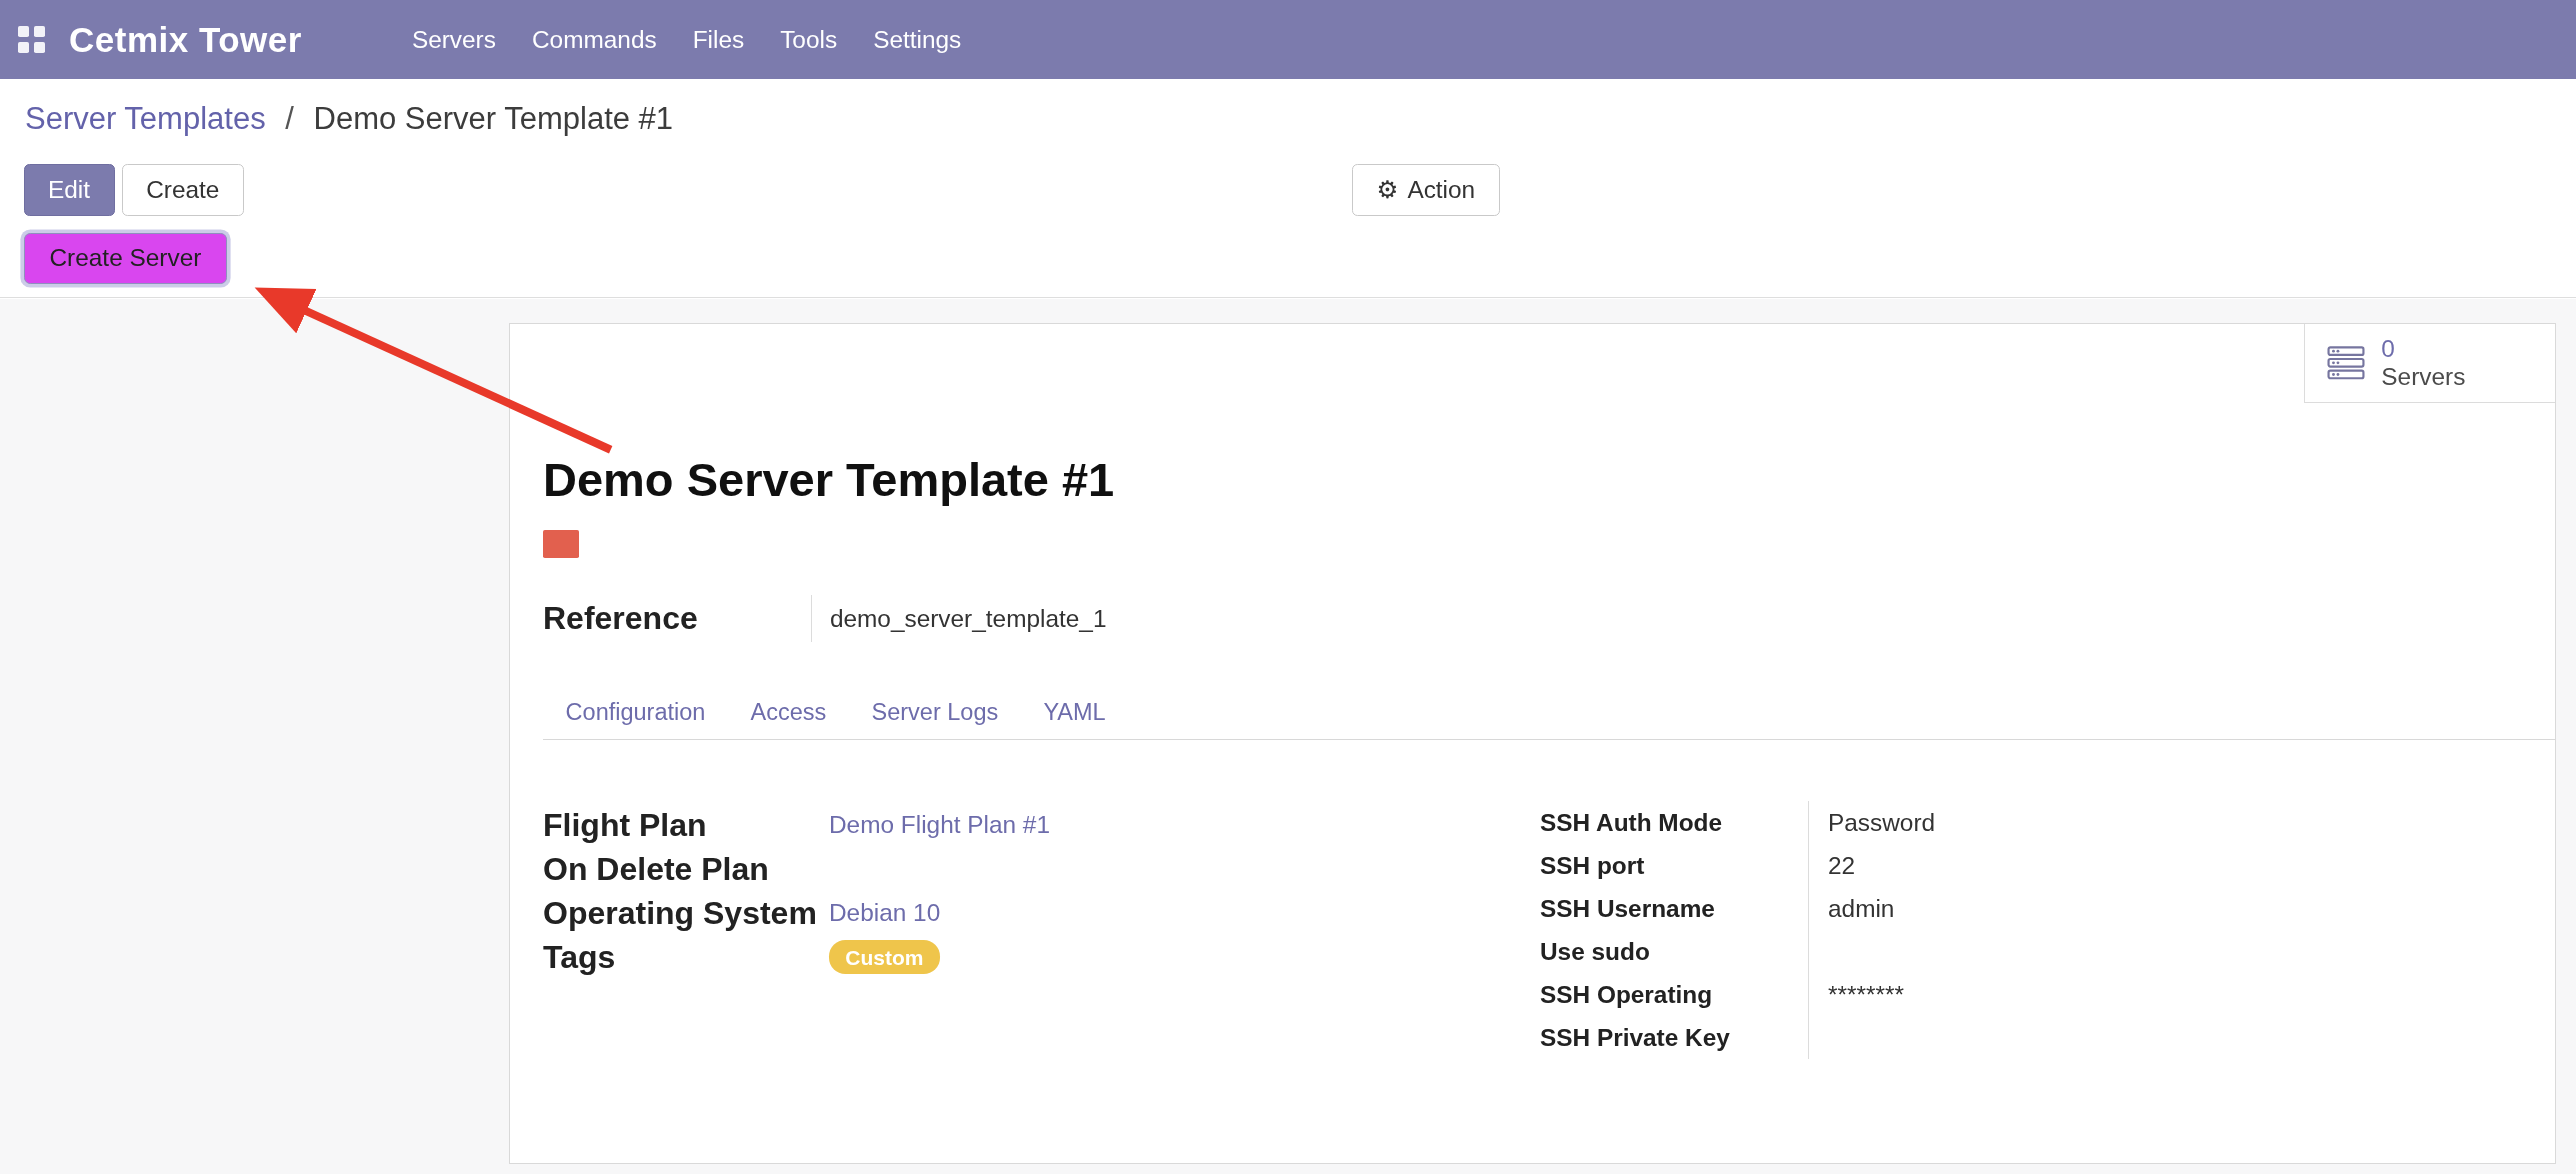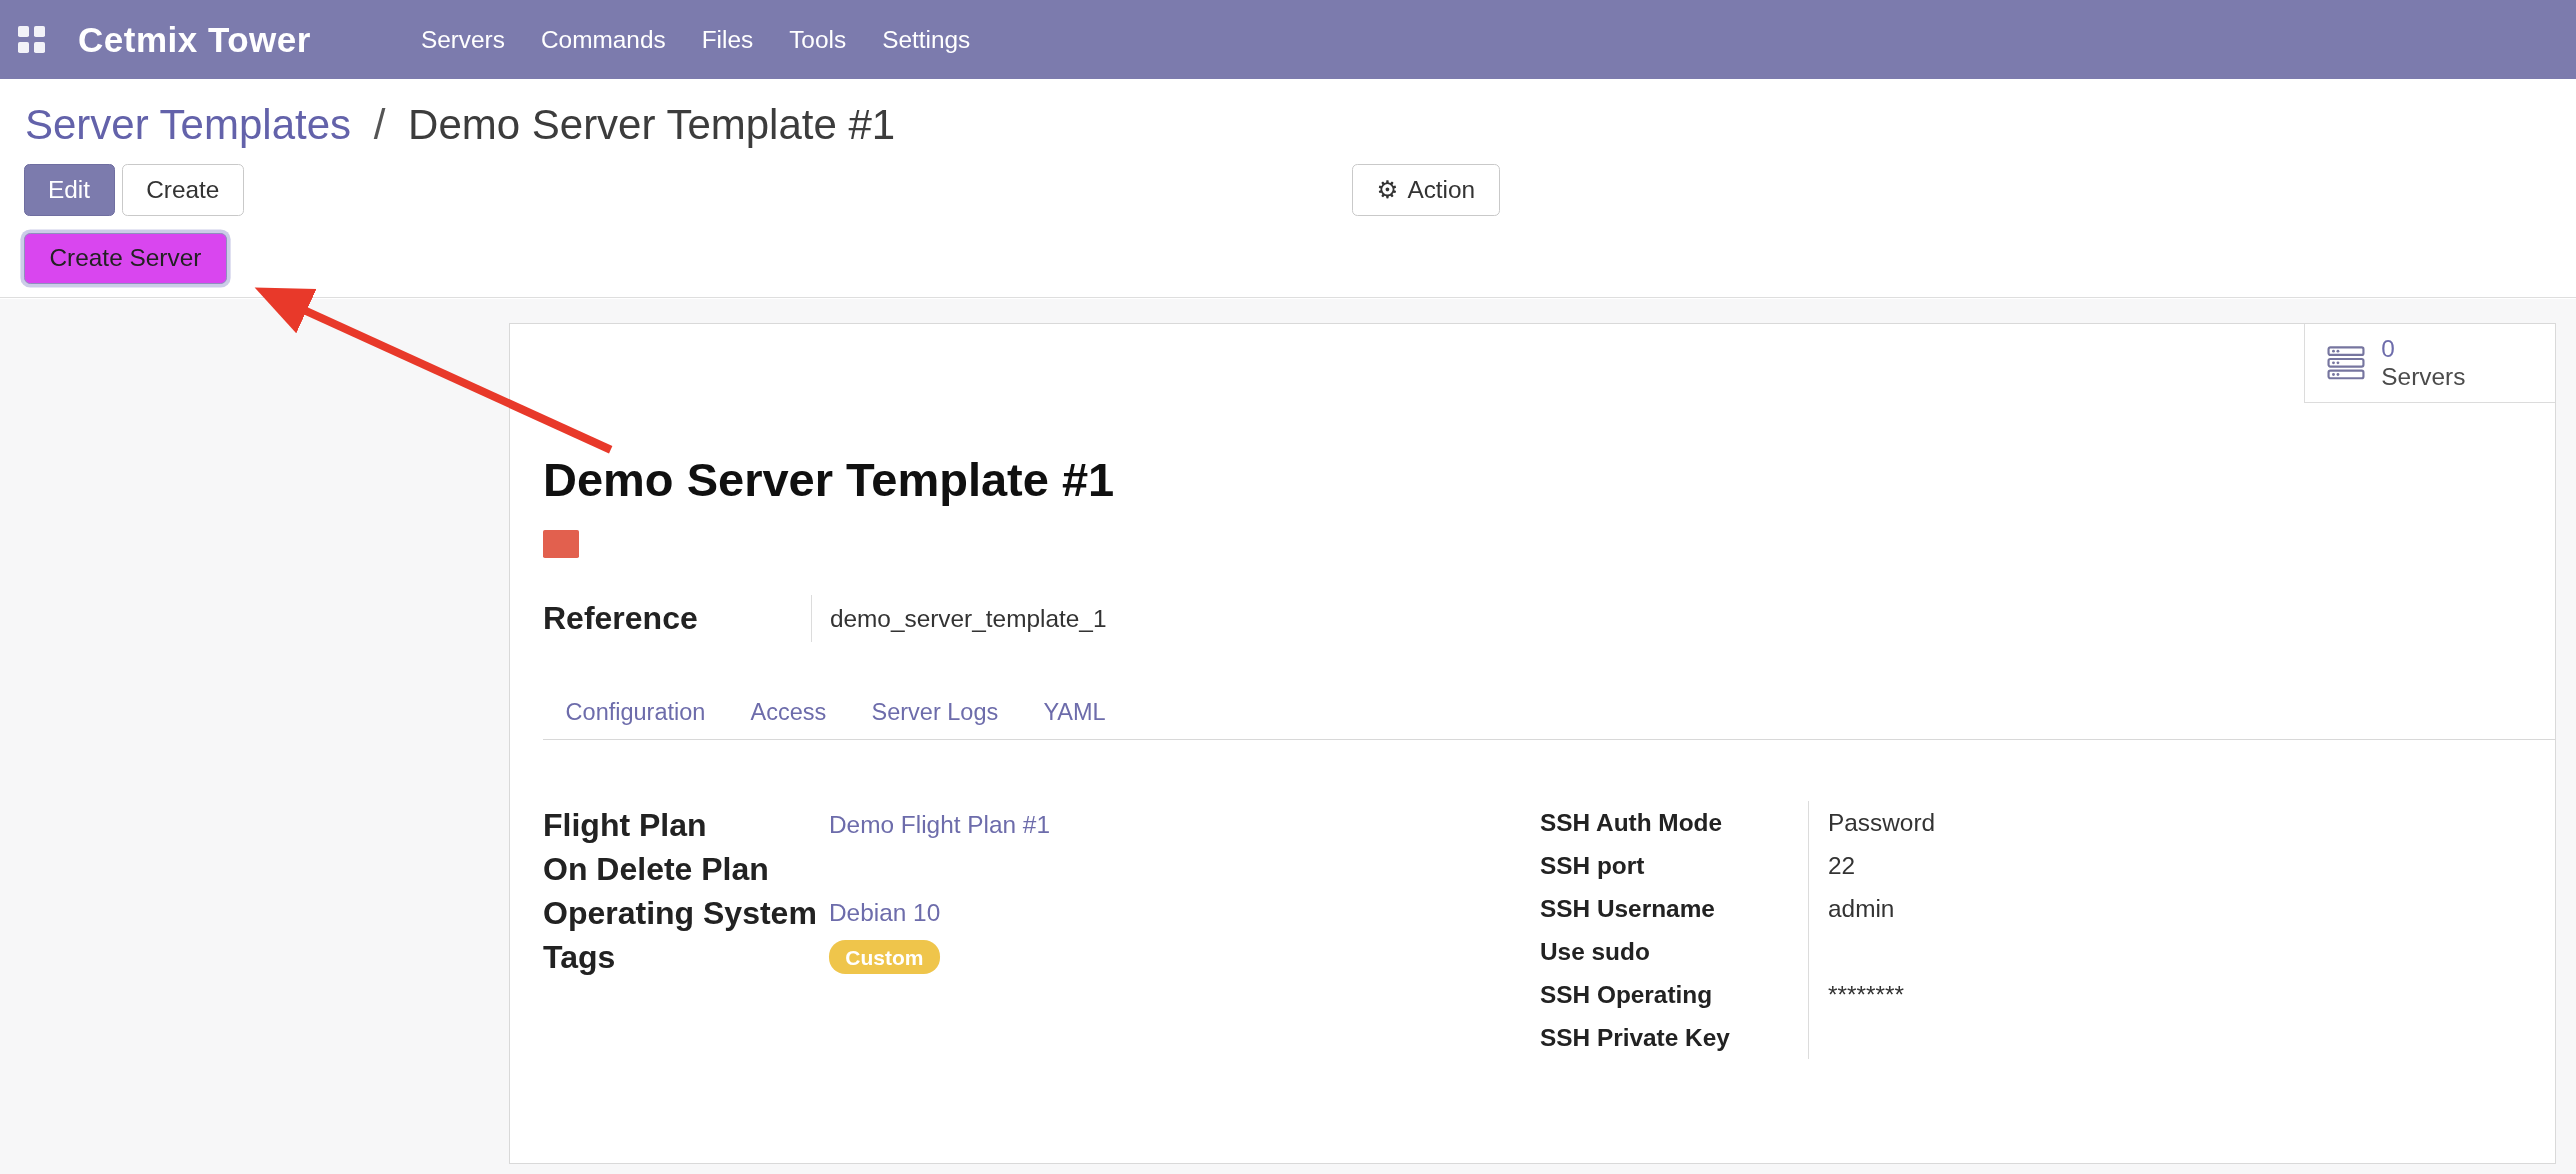--- a/index.html
+++ b/index.html
@@ -11,27 +11,27 @@
   .page { position: relative; width: 2576px; height: 1174px; overflow: hidden; background:#fff; }
 
   
   .navbar {
     position: absolute; top:0; left:0; right:0; height: 79px;
     background: #7c7bad; display: flex; align-items: center; padding-left: 18px;
   }
   .apps-icon { width: 27px; height: 27px; display: grid;
     grid-template-columns: 11px 11px; grid-template-rows: 11px 11px; gap: 4.5px; cursor: pointer; }
   .apps-icon span { background: #f2f2f8; border-radius: 1.8px; }
-  .brand { color: #fff; font-size: 35px; font-weight: 700; margin-left: 33px; letter-spacing: 0.5px; cursor: pointer; }
+  .brand { color: #fff; font-size: 35px; font-weight: 700; margin-left: 24px; letter-spacing: 0.5px; cursor: pointer; }
   .menu { display: flex; margin-left: 92px; height: 100%; align-items: center; }
   .menu-item { color: #fff; font-size: 24.4px; padding: 0 18px; height: 100%;
     display: flex; align-items: center; cursor: pointer; }
 
   
-  .breadcrumb { position: absolute; top: 101px; left: 25px; font-size: 42px; }
+  .breadcrumb { position: absolute; top: 101px; left: 25px; font-size: 31px; }
   .breadcrumb a { color: #6362aa; text-decoration: none; cursor: pointer; }
   .breadcrumb .sep { color: #555; margin: 0 11px; }
   .breadcrumb .current { color: #3c3c3c; }
 
   .button-row { position: absolute; top: 164px; left: 23.5px; display: flex; gap: 7.2px; }
   .btn { height: 52px; font-size: 24.4px; border-radius: 5.4px; padding: 0 23.5px;
     display: inline-flex; align-items: center; gap: 9px; cursor: pointer;
     font-family: "Liberation Sans", sans-serif; }
   .btn-primary { background: #7c7bad; border: 0.9px solid #6f6ea0; color: #fff; }
   .btn-default { background: #fff; border: 0.9px solid #c9c9c9; color: #333; }

